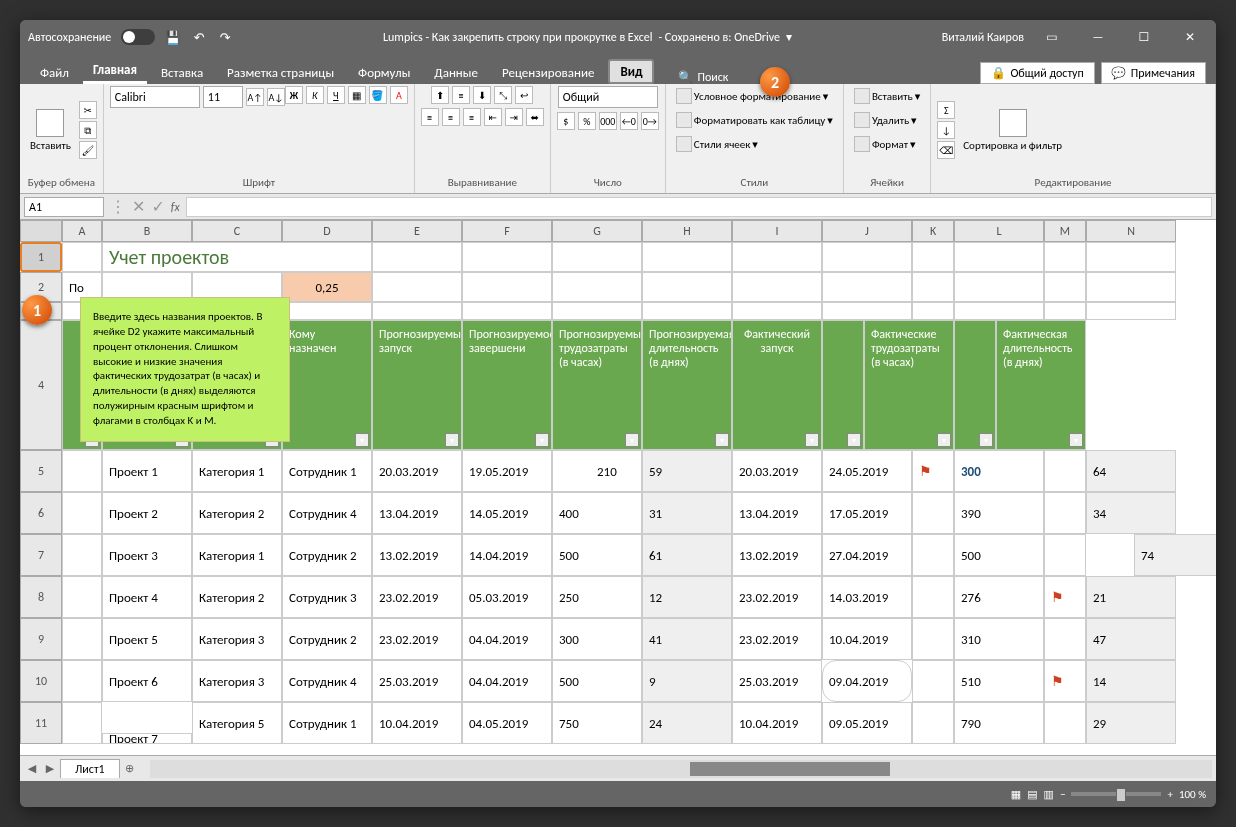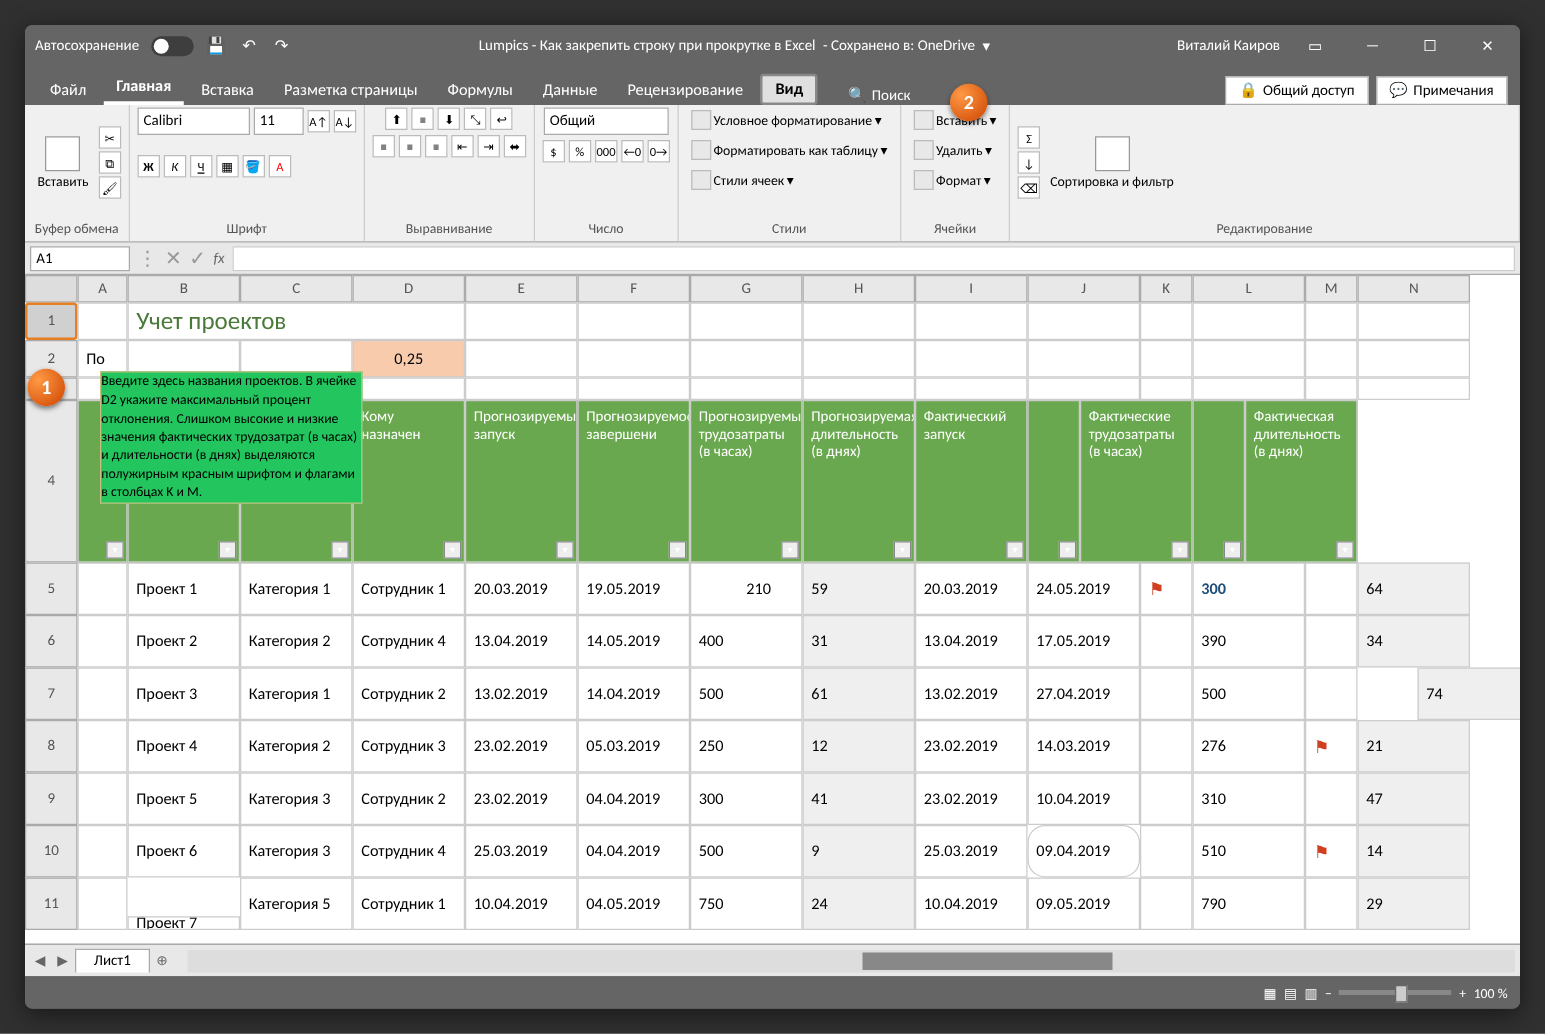--- a/index.html
+++ b/index.html
@@ -42,21 +42,21 @@
 .cells{flex:1;display:flex;flex-direction:column;}
 .row{display:flex;}
 .cell{border:1px solid #ccc;padding:4px 6px;font-size:13px;overflow:hidden;display:flex;align-items:center;}
 .title-cell{font-size:20px;color:#4a7a3a;font-weight:500;}
 .orange{background:#f8cbad;justify-content:center;}
 .hdr{background:#6aa84f;color:#fff;font-size:12px;font-weight:500;align-items:flex-start;padding-top:6px;position:relative;white-space:pre-line;}
 .hdr .filter{position:absolute;bottom:2px;right:2px;width:14px;height:14px;background:#eee;border:1px solid #888;font-size:8px;display:flex;align-items:center;justify-content:center;}
 .gray{background:#efefef;}
 .blue-txt{color:#1f4e79;font-weight:600;}
 .flag{color:#d04020;font-size:14px;}
-.tooltip{position:absolute;left:80px;top:297px;width:210px;background:#22c55e;border:1px solid #c9c080;padding:0;font-size:11px;line-height:1.35;z-index:100;}
+.tooltip{position:absolute;left:80px;top:297px;width:210px;background:#bef264;border:1px solid #c9c080;padding:12px;font-size:11px;line-height:1.35;z-index:100;}
 .callout{position:absolute;width:30px;height:30px;border-radius:50%;background:radial-gradient(circle at 30% 30%,#ff9944,#cc4400);color:#fff;font-weight:700;font-size:16px;display:flex;align-items:center;justify-content:center;box-shadow:0 2px 4px rgba(0,0,0,.5);z-index:200;}
 .sheet-tabs{height:26px;background:#e8e8e8;display:flex;align-items:center;border-top:1px solid #aaa;padding:0 4px;gap:2px;}
 .sheet-tab{background:#fff;border:1px solid #aaa;padding:2px 14px;font-size:12px;border-bottom:none;}
 .nav-ar{width:16px;height:16px;font-size:11px;display:flex;align-items:center;justify-content:center;color:#666;}
 .statusbar{height:26px;background:#656565;color:#fff;display:flex;align-items:center;padding:0 10px;font-size:11px;}
 .zoom{margin-left:auto;display:flex;align-items:center;gap:6px;}
 .slider{width:90px;height:4px;background:#888;position:relative;}
 .slider::after{content:"";position:absolute;left:45px;top:-4px;width:8px;height:12px;background:#ccc;border:1px solid #666;}
 .scroll-h{height:18px;background:#ddd;display:flex;align-items:center;}
 .scroll-thumb{height:14px;width:200px;background:#888;margin-left:540px;}
@@ -118,21 +118,21 @@
           </div>
         <div class="mini-stack">
           <div class="mini">✂</div>
           <div class="mini">⧉</div>
           <div class="mini">🖌</div>
         </div>
       </div>
       <div class="group-label">Буфер обмена</div>
     </div>
     <div class="group">
-      <div class="group-body" style="flex-direction:column;align-items:flex-start;gap:16px;">
+      <div class="group-body" style="flex-direction:row;align-items:flex-start;gap:0;">
         <div class="mini-row">
           <div class="font-sel">Calibri</div>
           <div class="size-sel">11</div>
           <div class="mini">A↑</div>
           <div class="mini">A↓</div>
         </div>
         <div class="mini-row">
           <div class="mini">
               <b>Ж</b>
             </div>
@@ -298,21 +298,21 @@
           <div class="cell hdr" style="width: 40px; flex-shrink: 0;"><div class="filter">▾</div></div>
           <div class="cell hdr" style="width: 90px; flex-shrink: 0;"><div class="filter">▾</div></div>
           <div class="cell hdr" style="width: 90px; flex-shrink: 0;"><div class="filter">▾</div></div>
           <div class="cell hdr" style="width: 90px; flex-shrink: 0;">Кому назначен<div class="filter">▾</div></div>
           <div class="cell hdr" style="width: 90px; flex-shrink: 0;">Прогнозируемый запуск<div class="filter">▾</div></div>
           <div class="cell hdr" style="width: 90px; flex-shrink: 0;">Прогнозируемое завершени<div class="filter">▾</div></div>
           <div class="cell hdr" style="width: 90px; flex-shrink: 0;">Прогнозируемые трудозатраты
 (в часах)<div class="filter">▾</div></div>
           <div class="cell hdr" style="width: 90px; flex-shrink: 0;">Прогнозируемая длительность
 (в днях)<div class="filter">▾</div></div>
-          <div class="cell hdr" style="width: 90px; flex-shrink: 0;">Фактический запуск<div class="filter">▾</div></div>
+          <div class="cell hdr" style="width: 90px; flex-shrink: 0; text-align: center;">Фактический запуск<div class="filter">▾</div></div>
           <div class="cell hdr" style="width: 42px; flex-shrink: 0;"><div class="filter">▾</div></div>
           <div class="cell hdr" style="width: 90px; flex-shrink: 0;">Фактические трудозатраты
 (в часах)<div class="filter">▾</div></div>
           <div class="cell hdr" style="width: 42px; flex-shrink: 0;"><div class="filter">▾</div></div>
           <div class="cell hdr" style="width: 90px; flex-shrink: 0;">Фактическая длительность
 (в днях)<div class="filter">▾</div></div>
         </div>
         <div class="row" style="height: 42px;">
           <div class="rh" style="height: 42px;">5</div>
           <div class="cell " style="width: 40px; flex-shrink: 0;"></div>

